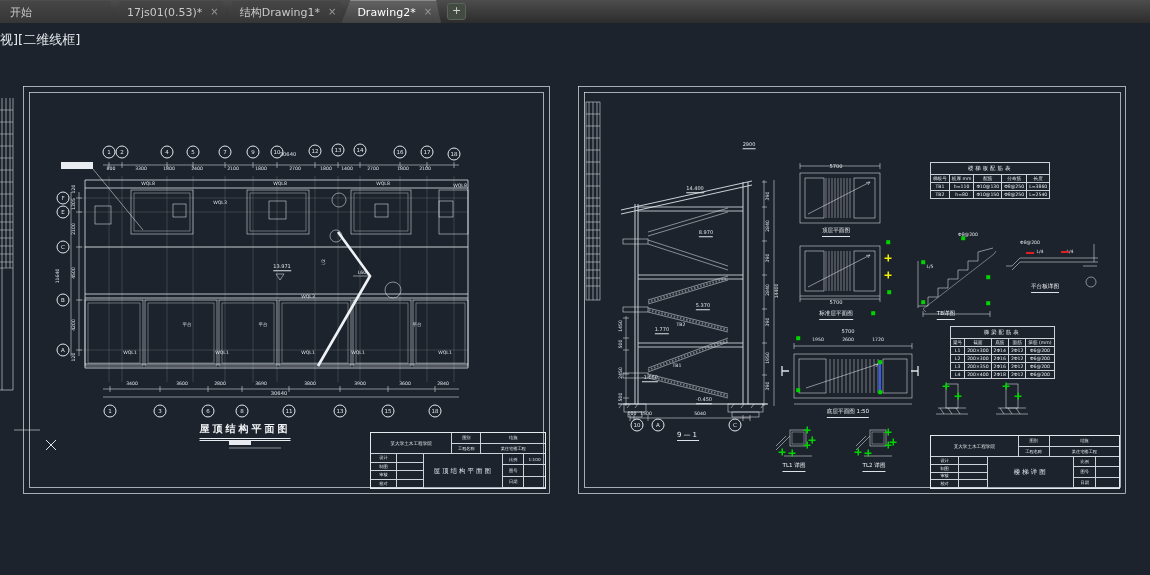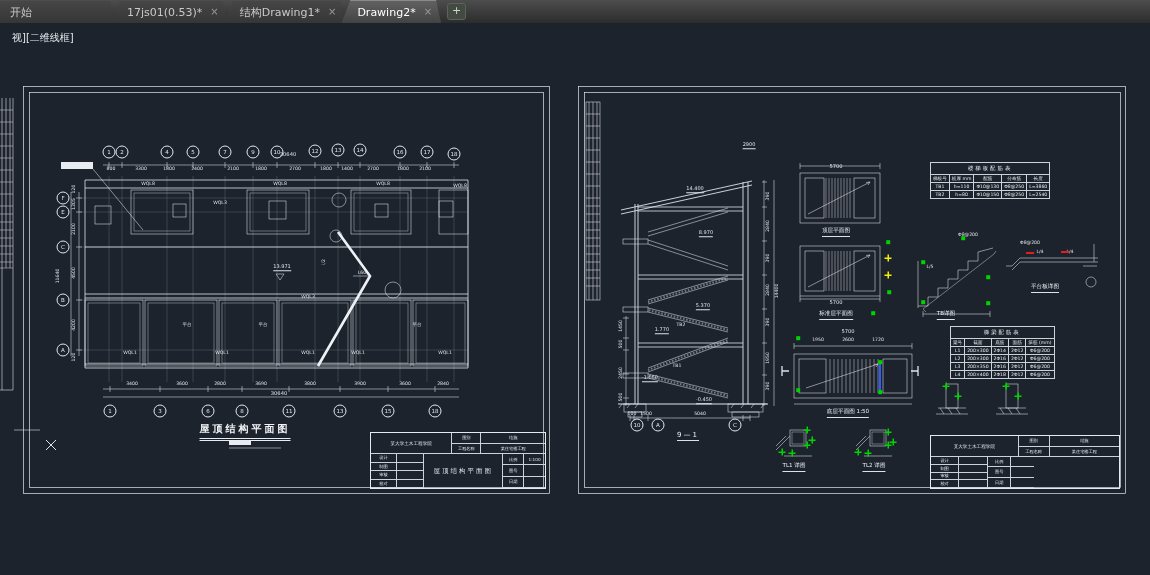--- a/index.html
+++ b/index.html
@@ -10,21 +10,21 @@
           background:linear-gradient(#4d4d4d,#2c2c2c);display:flex;align-items:flex-end;}
   .tabs{display:flex;height:23px;align-items:flex-end;}
   .tab{height:22px;display:flex;align-items:center;padding:0 9px 0 16px;color:#c9c9c9;font-size:11px;
        background:linear-gradient(#464646,#363636);
        clip-path:polygon(9px 0,calc(100% - 5px) 0,100% 100%,0 100%);margin-right:-4px;white-space:nowrap;}
   .tab.start{width:96px;padding-left:10px;clip-path:polygon(0 0,calc(100% - 5px) 0,100% 100%,0 100%);}
   .tab.active{background:linear-gradient(#616161,#434343);color:#fff;border-top:1px solid #8a8a8a;z-index:2;}
   .tab-close{margin-left:8px;color:#999;font-size:10px;line-height:10px;}
   .newtab{width:17px;height:15px;margin:0 0 3px 10px;background:#424a42;border:1px solid #5a645a;border-radius:3px;
           color:#cfd8cf;font-size:11px;line-height:13px;text-align:center;}
-  .vplabel{position:absolute;left:12px;top:31px;color:#e7eaee;font-size:10px;}
+  .vplabel{position:absolute;left:0;top:31px;color:#e7eaee;font-size:13px;}
   
   .sheet{position:absolute;}
   .sheet svg{position:absolute;left:0;top:0;}
   .lbls{position:absolute;left:0;top:0;width:100%;height:100%;pointer-events:none;}
   .bubble{position:absolute;width:11px;height:11px;border:1px solid #e3e7ec;border-radius:50%;
           color:#e3e7ec;font-size:5.5px;line-height:10px;text-align:center;transform:translate(-50%,-50%);}
   .dim{position:absolute;color:#dde2e8;font-size:4.6px;transform:translate(-50%,-50%);white-space:nowrap;}
   .dim.rot{transform:translate(-50%,-50%) rotate(-90deg);}
   .dim.lvl{border-bottom:.5px solid #dde2e8;padding-bottom:.5px;font-size:5px;}
   .dim.big{font-size:5.2px;}
@@ -543,20 +543,21 @@
         <div class="tb-grid">
           <div>设计</div>
             <div></div>
           <div>制图</div>
             <div></div>
           <div>审核</div>
             <div></div>
           <div>校对</div>
             <div></div>
         </div>
+        <div class="tb-name">楼梯详图</div>
         <div class="tb-grid2">
           <div>比例</div>
             <div></div>
           <div>图号</div>
             <div></div>
           <div>日期</div>
             <div></div>
         </div>
       </div>
     </div>

